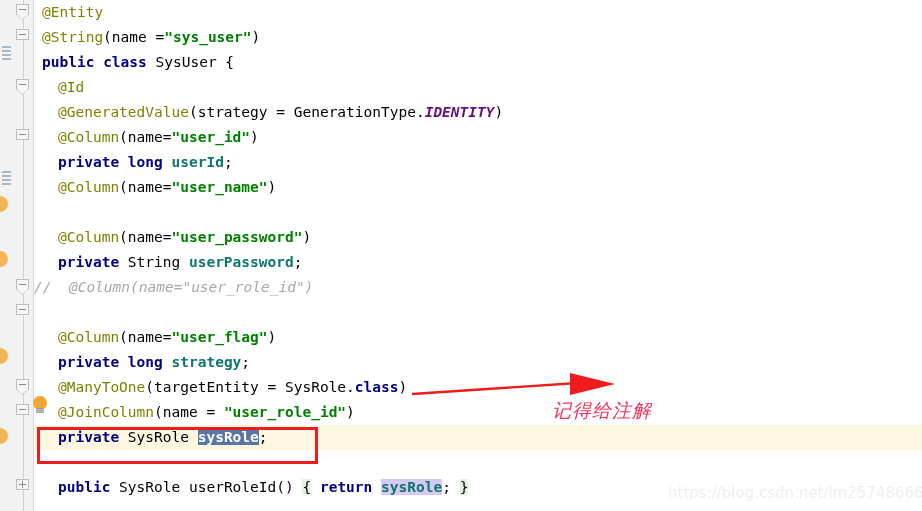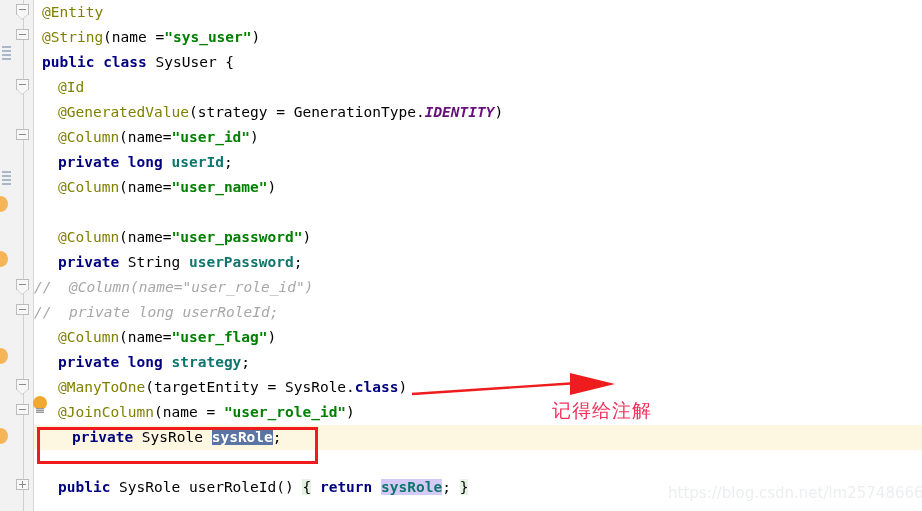--- a/index.html
+++ b/index.html
@@ -113,21 +113,21 @@
     position:absolute;
     border:3px solid #ee1c1c;
     box-sizing:border-box;
     background:transparent;
   }
   #arrow{position:absolute;left:410px;top:372px;width:230px;height:40px;}
   #note{
     position:absolute;left:552px;top:398px;
     color:#f0325c;
     font-family:"DejaVu Sans","Liberation Sans",sans-serif;
-    font-size:19px;letter-spacing:1px;white-space:nowrap;
+    font-size:19px;letter-spacing:1px;white-space:nowrap;font-style:italic;
   }
   #watermark{
     position:absolute;left:668px;top:484px;
     color:#eceef0;
     font-family:"DejaVu Sans","Liberation Sans",sans-serif;
     font-size:15px;white-space:nowrap;
   }
 </style>
 </head>
 <body>
@@ -191,26 +191,25 @@
       <div class="line" style="top: 25px; padding-left: 8px;"><span class="ann">@String</span><span class="plain">(</span><span class="plain">name </span><span class="plain">=</span><span class="str">"sys_user"</span><span class="plain">)</span></div>
       <div class="line" style="top: 50px; padding-left: 8px;"><span class="kw">public</span><span class="plain"> </span><span class="kw">class</span><span class="plain"> SysUser {</span></div>
       <div class="line" style="top: 75px; padding-left: 24px;"><span class="ann">@Id</span></div>
       <div class="line" style="top: 100px; padding-left: 24px;"><span class="ann">@GeneratedValue</span><span class="plain">(strategy = GenerationType.</span><span class="konst">IDENTITY</span><span class="plain">)</span></div>
       <div class="line" style="top: 125px; padding-left: 24px;"><span class="ann">@Column</span><span class="plain">(name=</span><span class="str">"user_id"</span><span class="plain">)</span></div>
       <div class="line" style="top: 150px; padding-left: 24px;"><span class="kw">private</span><span class="plain"> </span><span class="kw">long</span><span class="plain"> </span><span class="field">userId</span><span class="plain">;</span></div>
       <div class="line" style="top: 175px; padding-left: 24px;"><span class="ann">@Column</span><span class="plain">(name=</span><span class="str">"user_name"</span><span class="plain">)</span></div>
       <div class="line" style="top: 225px; padding-left: 24px;"><span class="ann">@Column</span><span class="plain">(name=</span><span class="str">"user_password"</span><span class="plain">)</span></div>
       <div class="line" style="top: 250px; padding-left: 24px;"><span class="kw">private</span><span class="plain"> String </span><span class="field">userPassword</span><span class="plain">;</span></div>
       <div class="line" style="top: 275px; padding-left: 0px;"><span class="cmt">//  @Column(name="user_role_id")</span></div>
-      <div class="line" style="top: 300px; padding-left: 0px;"><span class="cmt">//  private long userRoleId;</span></div>
       <div class="line" style="top: 325px; padding-left: 24px;"><span class="ann">@Column</span><span class="plain">(name=</span><span class="str">"user_flag"</span><span class="plain">)</span></div>
       <div class="line" style="top: 350px; padding-left: 24px;"><span class="kw">private</span><span class="plain"> </span><span class="kw">long</span><span class="plain"> </span><span class="field">strategy</span><span class="plain">;</span></div>
       <div class="line" style="top: 375px; padding-left: 24px;"><span class="ann">@ManyToOne</span><span class="plain">(targetEntity = SysRole.</span><span class="kw">class</span><span class="plain">)</span></div>
       <div class="line" style="top: 400px; padding-left: 24px;"><span class="ann">@JoinColumn</span><span class="plain">(name = </span><span class="str">"user_role_id"</span><span class="plain">)</span></div>
-      <div class="line" style="top: 425px; padding-left: 38px;"><span class="kw">private</span><span class="plain"> SysRole </span><span class="sel">sysRole</span><span class="plain">;</span></div>
+      <div class="line" style="top: 425px; padding-left: 24px;"><span class="kw">private</span><span class="plain"> SysRole </span><span class="sel">sysRole</span><span class="plain">;</span></div>
       <div class="line" style="top: 450px; padding-left: 24px;"></div>
       <div class="line" style="top: 475px; padding-left: 24px;"><span class="kw">public</span><span class="plain"> SysRole userRoleId() </span><span class="brace">{</span><span class="plain"> </span><span class="kw">return</span><span class="plain"> </span><span class="occ field">sysRole</span><span class="plain">;</span><span class="plain"> </span><span class="brace">}</span></div>
     </div>
 
   <div id="redbox" style="left: 37px; top: 427px; width: 281px; height: 37px;"></div>
 
   <svg id="arrow" viewBox="0 0 230 40">
     <line x1="2" y1="22" x2="168" y2="11" stroke="#ee1c1c" stroke-width="2.4"></line>
     <polygon points="160,1 205,12 160,23" fill="#ee1c1c"></polygon>
   </svg>

